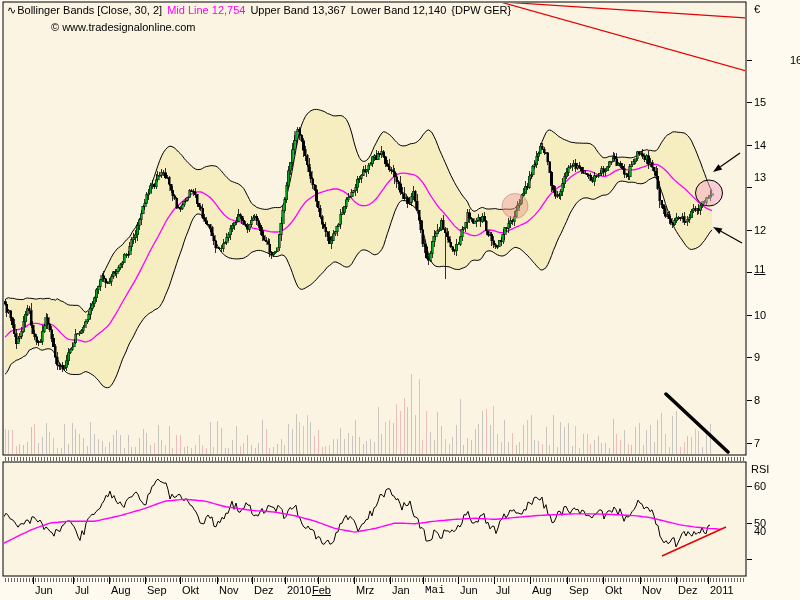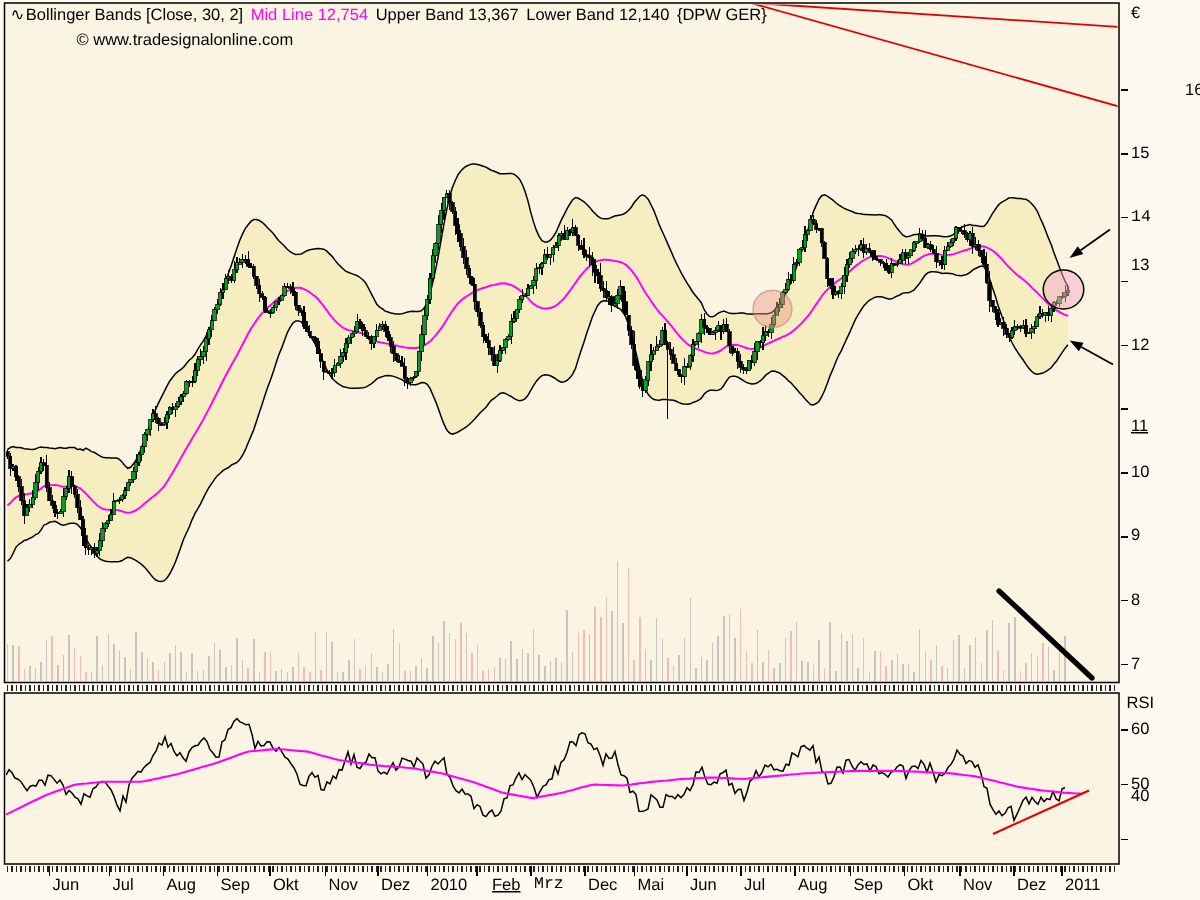--- a/index.html
+++ b/index.html
@@ -1547,38 +1547,38 @@
   <div id="eur" class="abs">€</div>
   <div id="rsilbl" class="abs">RSI</div>
 <div class="tick-label" style="left: 35px; top: 584px;">Jun</div>
     <div class="tick-label" style="left: 75px; top: 584px;">Jul</div>
     <div class="tick-label" style="left: 111px; top: 584px;">Aug</div>
     <div class="tick-label" style="left: 147px; top: 584px;">Sep</div>
     <div class="tick-label" style="left: 182px; top: 584px;">Okt</div>
     <div class="tick-label" style="left: 219px; top: 584px;">Nov</div>
     <div class="tick-label" style="left: 254px; top: 584px;">Dez</div>
     <div class="tick-label" style="left: 287px; top: 584px;">2010</div>
-    <div class="tick-label" style="left: 328px; top: 584px; text-decoration: underline;">Feb</div>
-    <div class="tick-label" style="left: 356px; top: 584px; font-family: Liberation Mono, monospace;">Mrz</div>
-    <div class="tick-label" style="left: 392px; top: 584px;">Dec</div>
-    <div class="tick-label" style="left: 425px; top: 584px;">Mai</div>
+    <div class="tick-label" style="left: 312px; top: 584px; text-decoration: underline;">Feb</div>
+    <div class="tick-label" style="left: 356px; top: 584px;">Mrz</div>
+    <div class="tick-label" style="left: 392px; top: 584px;">Jan</div>
+    <div class="tick-label" style="left: 425px; top: 584px; font-family: Liberation Mono, monospace;">Mai</div>
     <div class="tick-label" style="left: 460px; top: 584px;">Jun</div>
     <div class="tick-label" style="left: 496px; top: 584px;">Jul</div>
     <div class="tick-label" style="left: 532px; top: 584px;">Aug</div>
     <div class="tick-label" style="left: 569px; top: 584px;">Sep</div>
     <div class="tick-label" style="left: 605px; top: 584px;">Okt</div>
     <div class="tick-label" style="left: 642px; top: 584px;">Nov</div>
     <div class="tick-label" style="left: 678px; top: 584px;">Dez</div>
     <div class="tick-label" style="left: 710px; top: 584px;">2011</div>
     <div class="tick-label" style="left: 790px; top: 53.5px;">16</div>
     <div class="tick-label" style="left: 754px; top: 96.0556px;">15</div>
-    <div class="tick-label" style="left: 754px; top: 138.611px; font-family: Liberation Mono, monospace;">14</div>
+    <div class="tick-label" style="left: 754px; top: 138.611px;">14</div>
     <div class="tick-label" style="left: 754px; top: 171px;">13</div>
     <div class="tick-label" style="left: 754px; top: 223.722px;">12</div>
-    <div class="tick-label" style="left: 754px; top: 278px; text-decoration: underline;">11</div>
+    <div class="tick-label" style="left: 754px; top: 263px; text-decoration: underline;">11</div>
     <div class="tick-label" style="left: 754px; top: 308.833px;">10</div>
     <div class="tick-label" style="left: 754px; top: 351.389px;">9</div>
     <div class="tick-label" style="left: 754px; top: 393.944px;">8</div>
     <div class="tick-label" style="left: 754px; top: 436.5px;">7</div>
     <div class="tick-label" style="left: 754px; top: 480px;">60</div>
     <div class="tick-label" style="left: 754px; top: 516.5px;">50</div>
     <div class="tick-label" style="left: 754px; top: 525px;">40</div>
   </div>
 
 </body></html>

